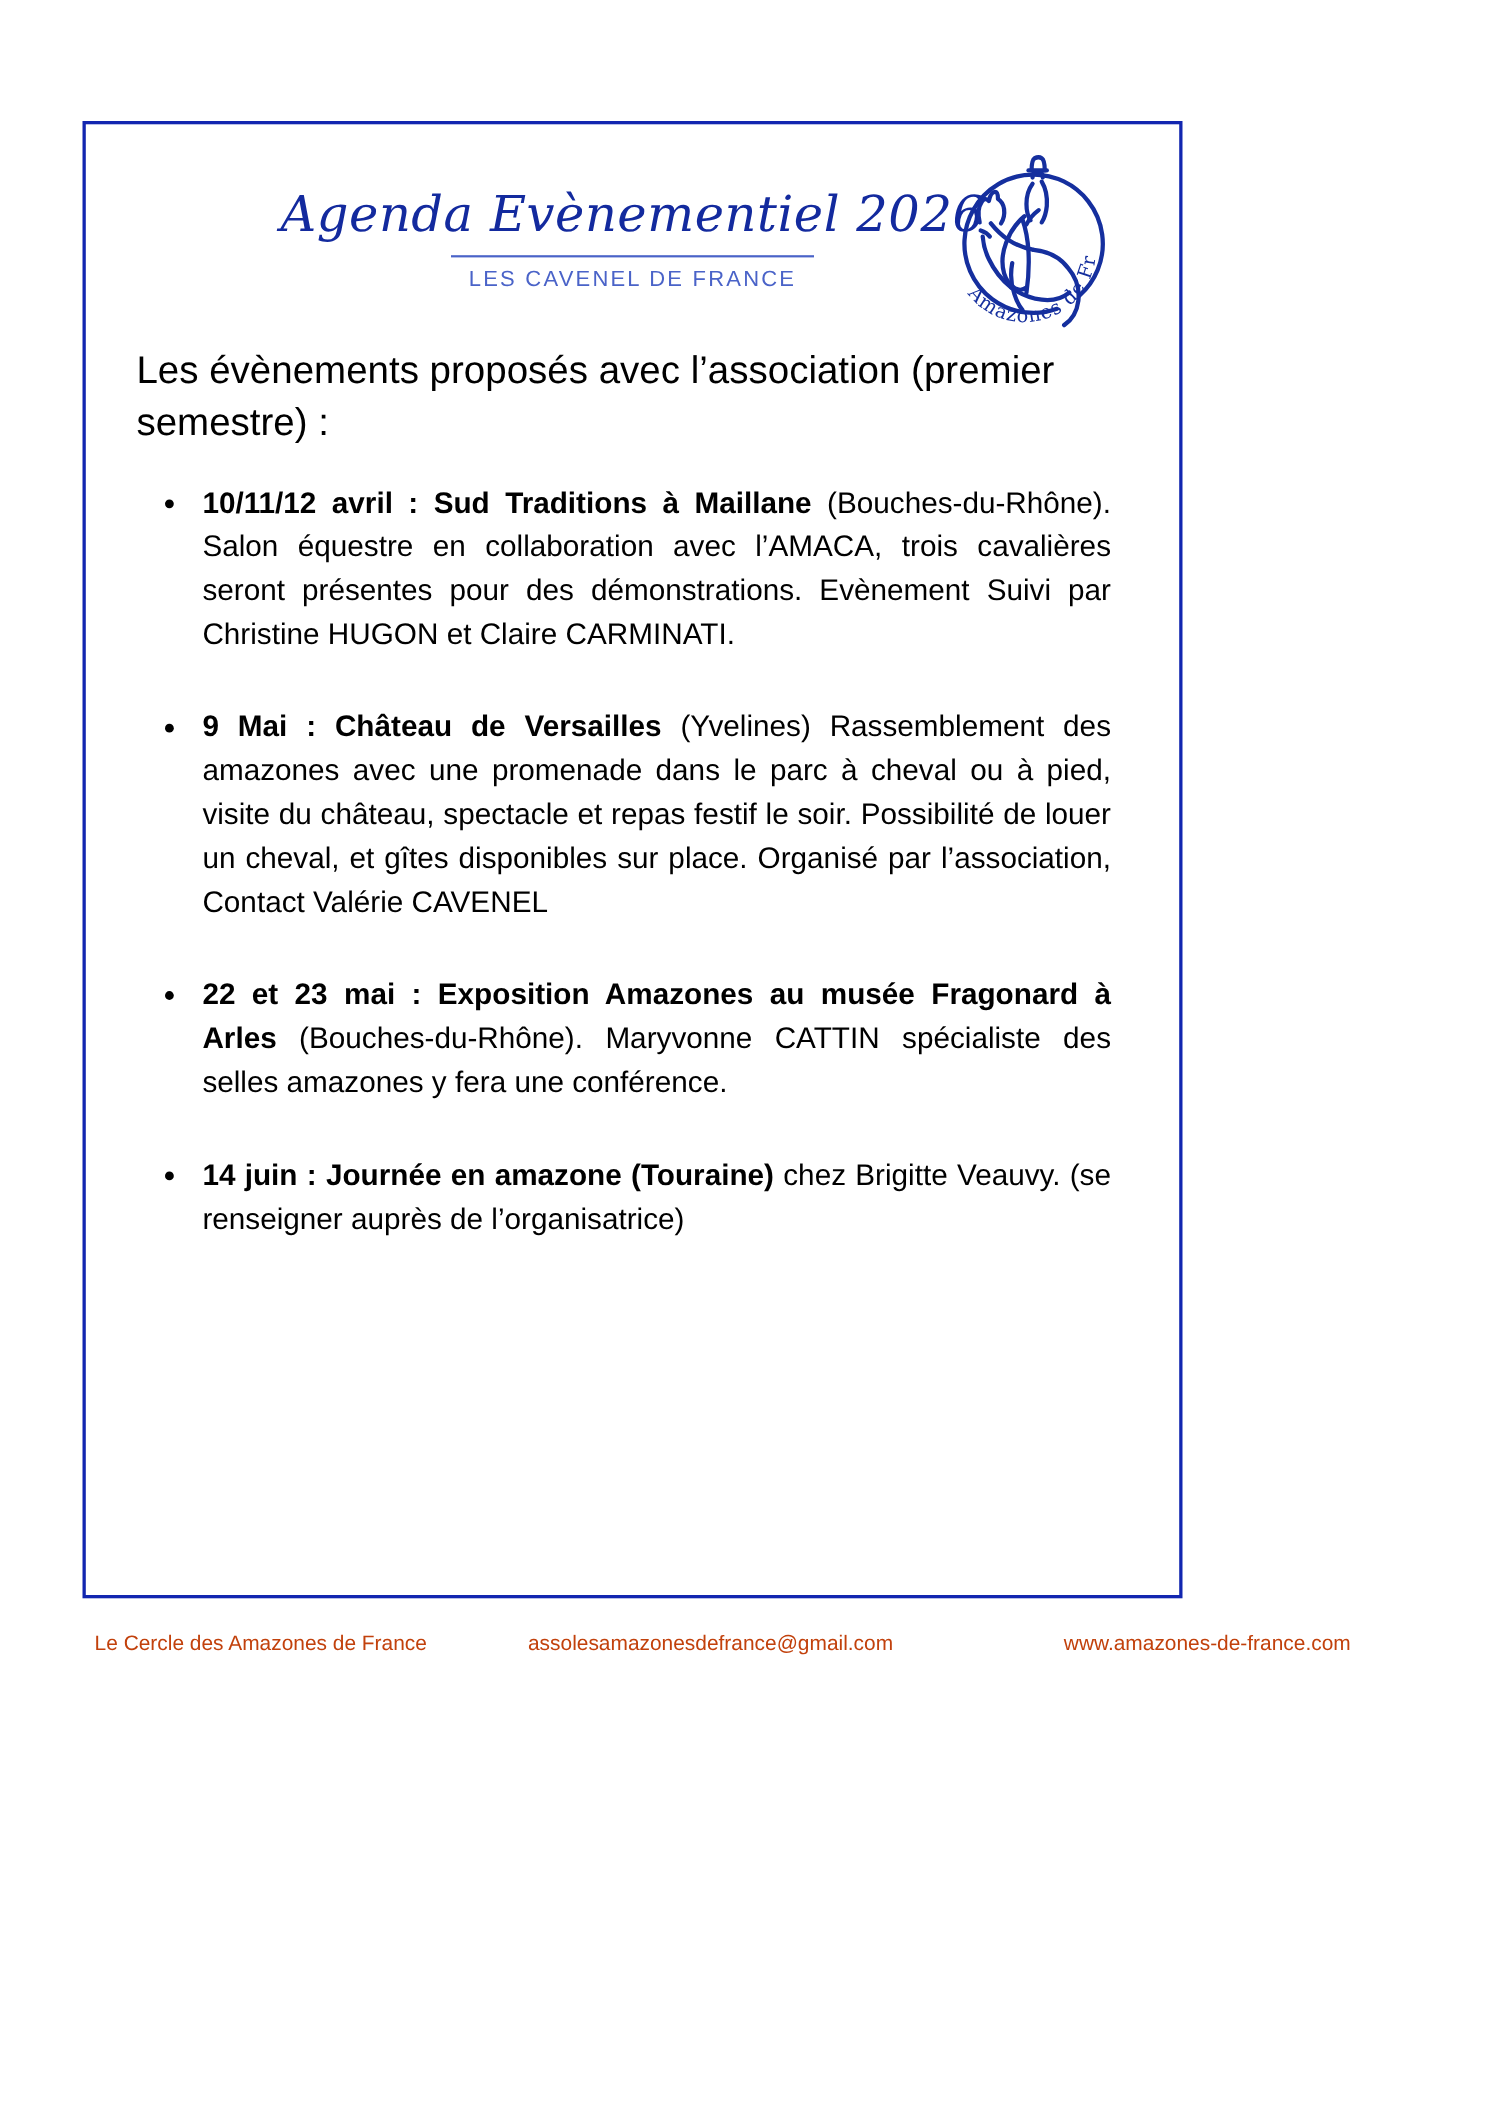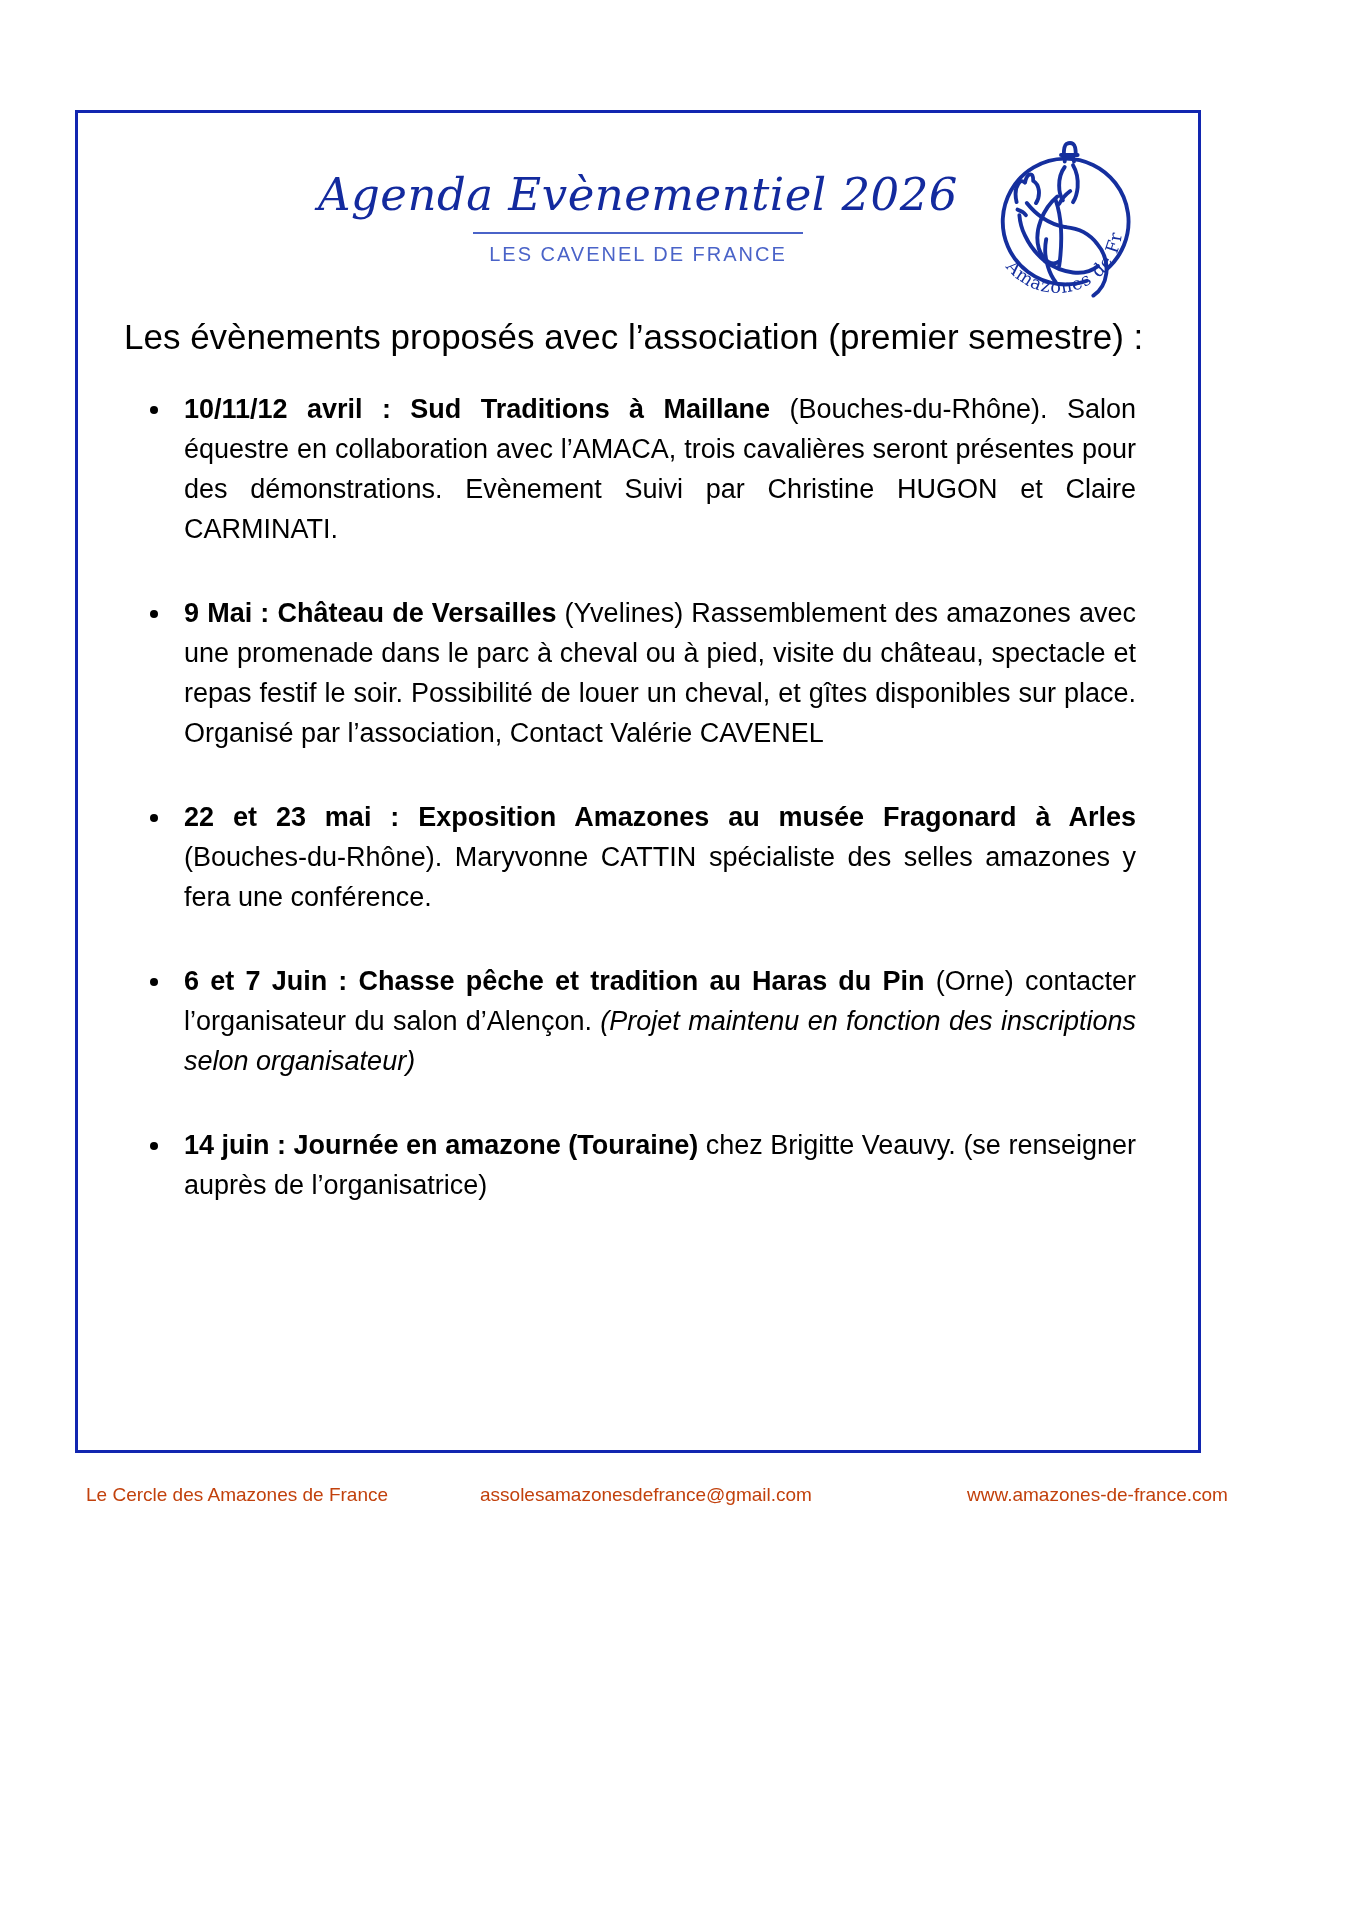--- a/index.html
+++ b/index.html
@@ -23,21 +23,21 @@
     left: 0; top: 0;
     width: 1357px;
     height: 1920px;
     background: #ffffff;
   }
 
   .frame-box {
     position: absolute;
     left: 75px;
     top: 110px;
-    width: 1126px;
+    width: 1000px;
     height: 1343px;
     border: 3px solid #1226b0;
     box-sizing: border-box;
     background: #ffffff;
   }
 
   
   .header {
     position: relative;
     height: 200px;
@@ -224,24 +224,20 @@
         <li>
           <span class="bullet"></span>
           <span class="b">9 Mai : Château de Versailles</span><span> (Yvelines) Rassemblement des amazones avec une promenade dans le parc à cheval ou à pied, visite du château, spectacle et repas festif le soir. Possibilité de louer un cheval, et gîtes disponibles sur place. Organisé par l’association, Contact Valérie CAVENEL</span><span class="i"></span>
         </li>
 
         <li>
           <span class="bullet"></span>
           <span class="b">22 et 23 mai : Exposition Amazones au musée Fragonard à Arles</span><span> (Bouches-du-Rhône). Maryvonne CATTIN spécialiste des selles amazones y fera une conférence.</span><span class="i"></span>
         </li>
 
-        <li>
-          <span class="bullet"></span>
-          <span class="b">6 et 7 Juin : Chasse pêche et tradition au Haras du Pin</span><span> (Orne) contacter l’organisateur du salon d’Alençon. </span><span class="i">(Projet maintenu en fonction des inscriptions selon organisateur)</span>
-        </li>
 
         <li>
           <span class="bullet"></span>
           <span class="b">14 juin : Journée en amazone (Touraine)</span><span> chez Brigitte Veauvy.  (se renseigner auprès de l’organisatrice)</span><span class="i"></span>
         </li>
 
       </ul>
 
     </div>
 

